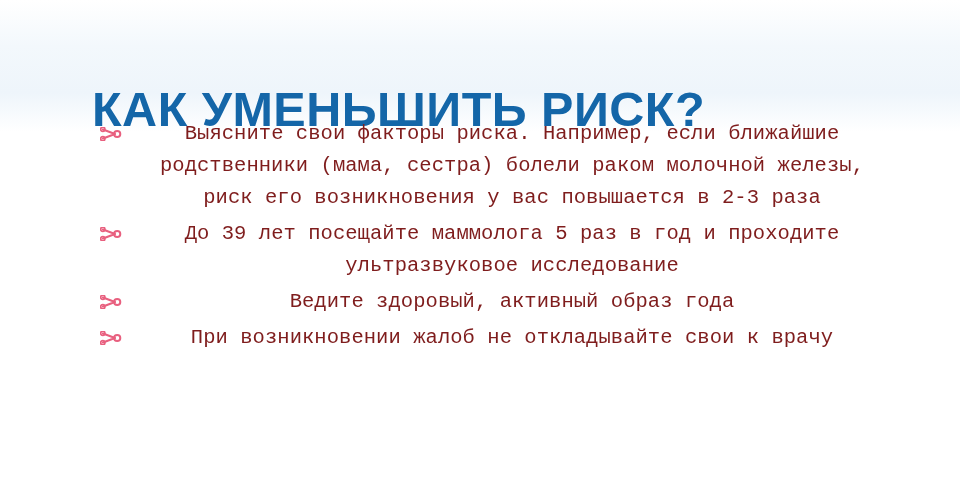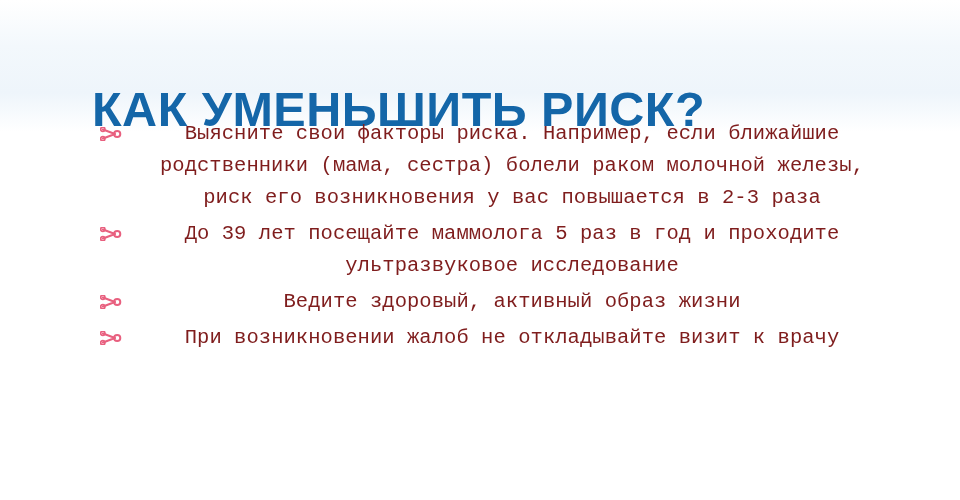--- a/index.html
+++ b/index.html
@@ -140,33 +140,33 @@
       <span class="bullet">
         <svg width="22" height="14" viewBox="0 0 22 14" aria-hidden="true">
           <g fill="none" stroke="#e8607f" stroke-width="2.1" stroke-linecap="round">
             <path d="M3 2.4 L15 7 M3 11.6 L15 7"></path>
           </g>
           <circle cx="2.8" cy="2.2" r="2.1" fill="none" stroke="#e8607f" stroke-width="1.7"></circle>
           <circle cx="2.8" cy="11.8" r="2.1" fill="none" stroke="#e8607f" stroke-width="1.7"></circle>
           <circle cx="17.2" cy="7" r="3.1" fill="none" stroke="#e8607f" stroke-width="2"></circle>
         </svg>
       </span>
-      <span class="item-text">Ведите здоровый, активный образ жизни</span>
+      <span class="item-text">Ведите здоровый, активный образ года</span>
     </div>
 
     <div class="item">
       <span class="bullet">
         <svg width="22" height="14" viewBox="0 0 22 14" aria-hidden="true">
           <g fill="none" stroke="#e8607f" stroke-width="2.1" stroke-linecap="round">
             <path d="M3 2.4 L15 7 M3 11.6 L15 7"></path>
           </g>
           <circle cx="2.8" cy="2.2" r="2.1" fill="none" stroke="#e8607f" stroke-width="1.7"></circle>
           <circle cx="2.8" cy="11.8" r="2.1" fill="none" stroke="#e8607f" stroke-width="1.7"></circle>
           <circle cx="17.2" cy="7" r="3.1" fill="none" stroke="#e8607f" stroke-width="2"></circle>
         </svg>
       </span>
-      <span class="item-text">При возникновении жалоб не откладывайте визит к врачу</span>
+      <span class="item-text">При возникновении жалоб не откладывайте свои к врачу</span>
     </div>
 
   </div>
 
   <div class="bottom-rule"></div>
 </div>
 
 </body></html>

